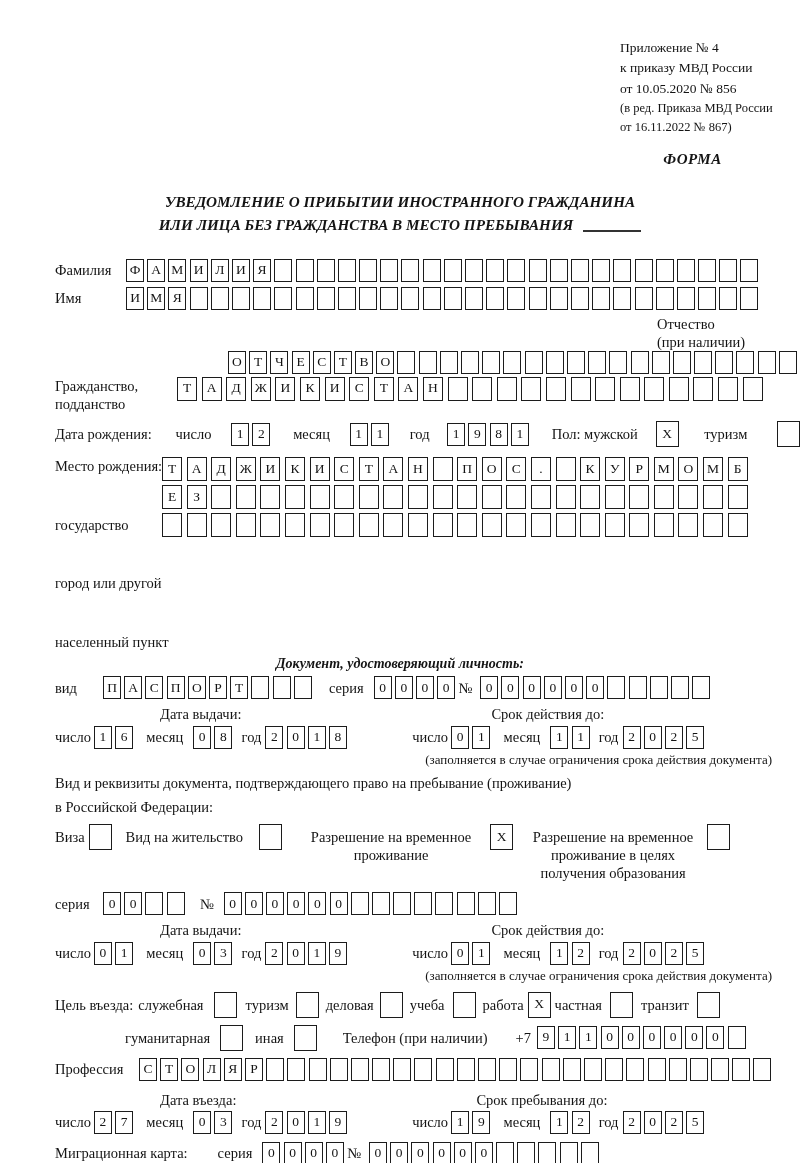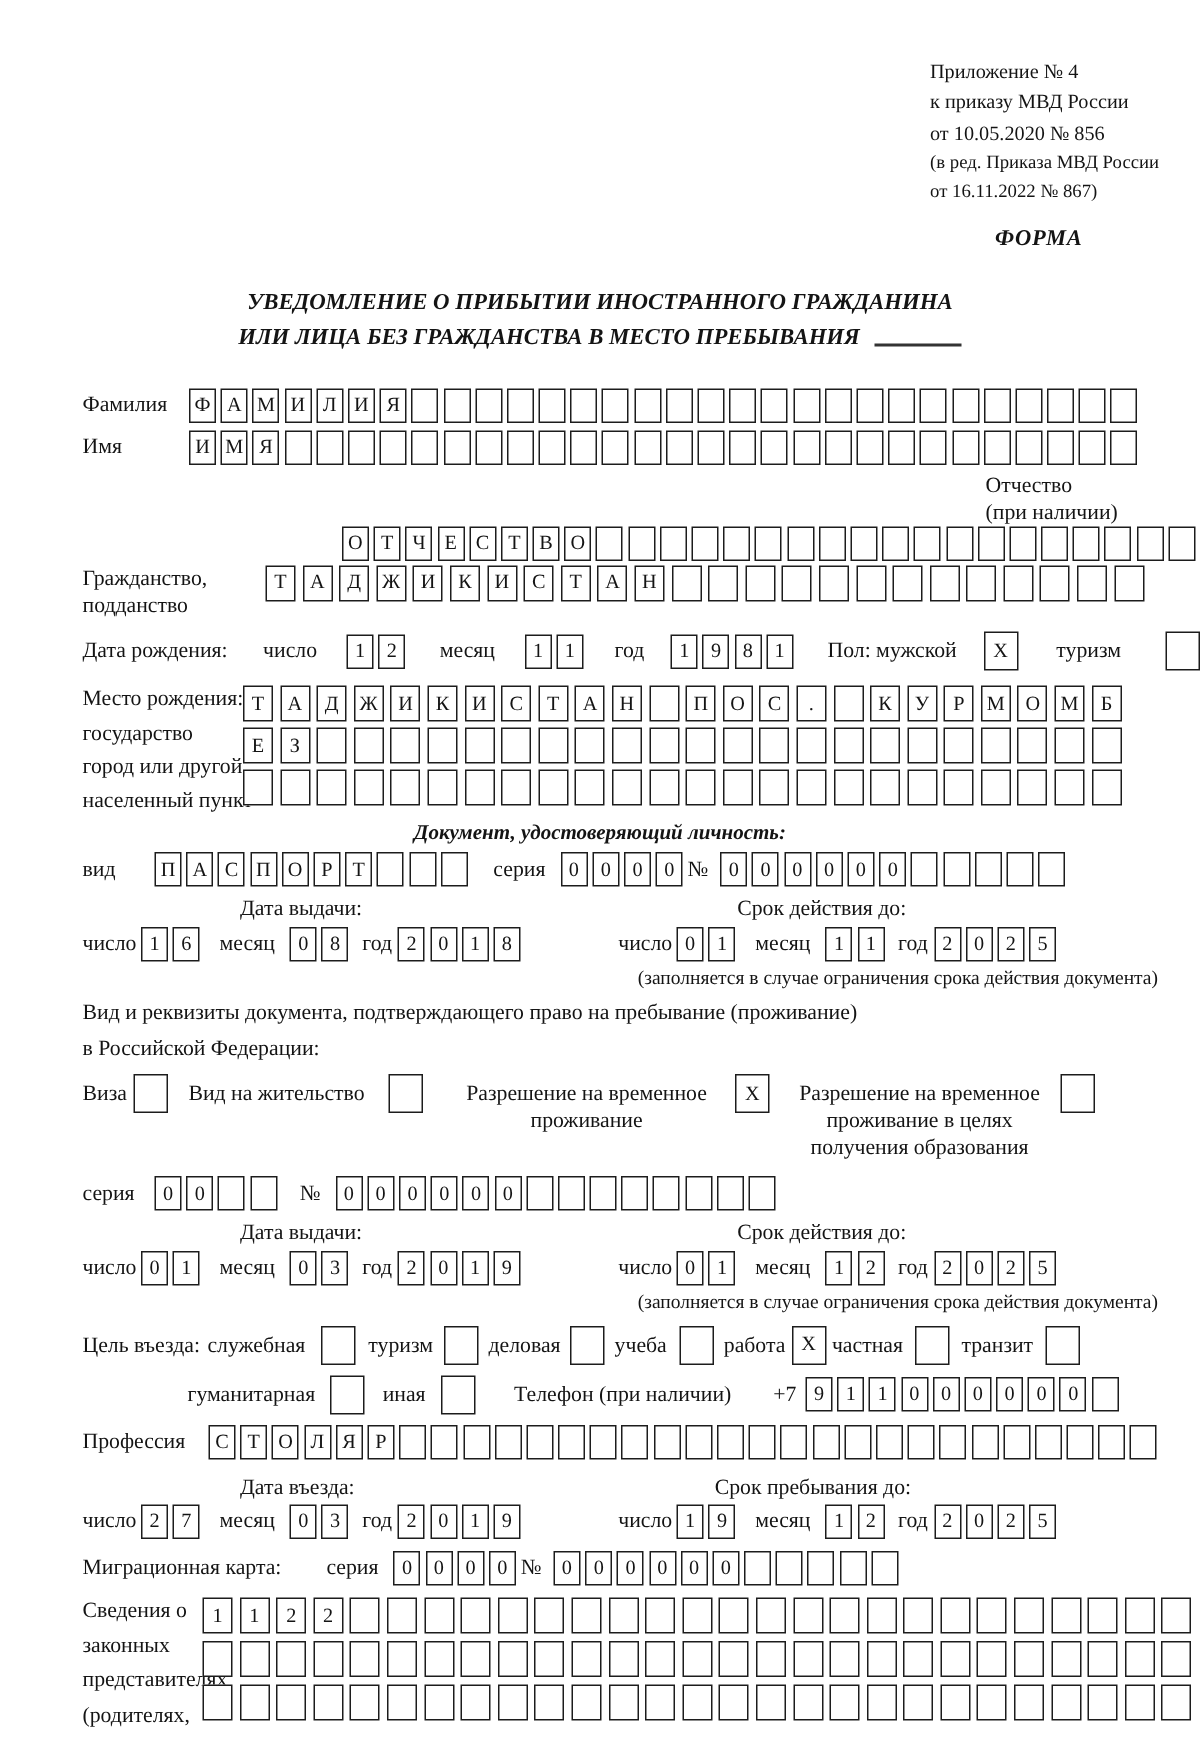--- a/index.html
+++ b/index.html
@@ -217,21 +217,21 @@
     <span class="cells cb" style="margin-left:6px;">
         <span class="cell">X</span>
       </span>
     <span class="lbl" style="margin-left:14px;">туризм</span>
     <span class="cells cb" style="margin-left:18px;">
         <span class="cell"></span>
       </span>
   </div>
 
   <div class="r" style="margin-top:8px;align-items:flex-start;">
-    <span class="stack" style="width:107px;line-height:1.55;">
+    <span class="stack" style="width:107px;line-height:1.55;gap:36px;">
       <span class="lbl">Место рождения:</span>
       <span class="lbl">государство</span>
       <span class="lbl">город или другой</span>
       <span class="lbl">населенный пункт</span>
     </span>
     <span class="cellrows" style="margin-top:2px;">
       <span class="cells wide">
           <span class="cell">Т</span>
           <span class="cell">А</span>
           <span class="cell">Д</span>

